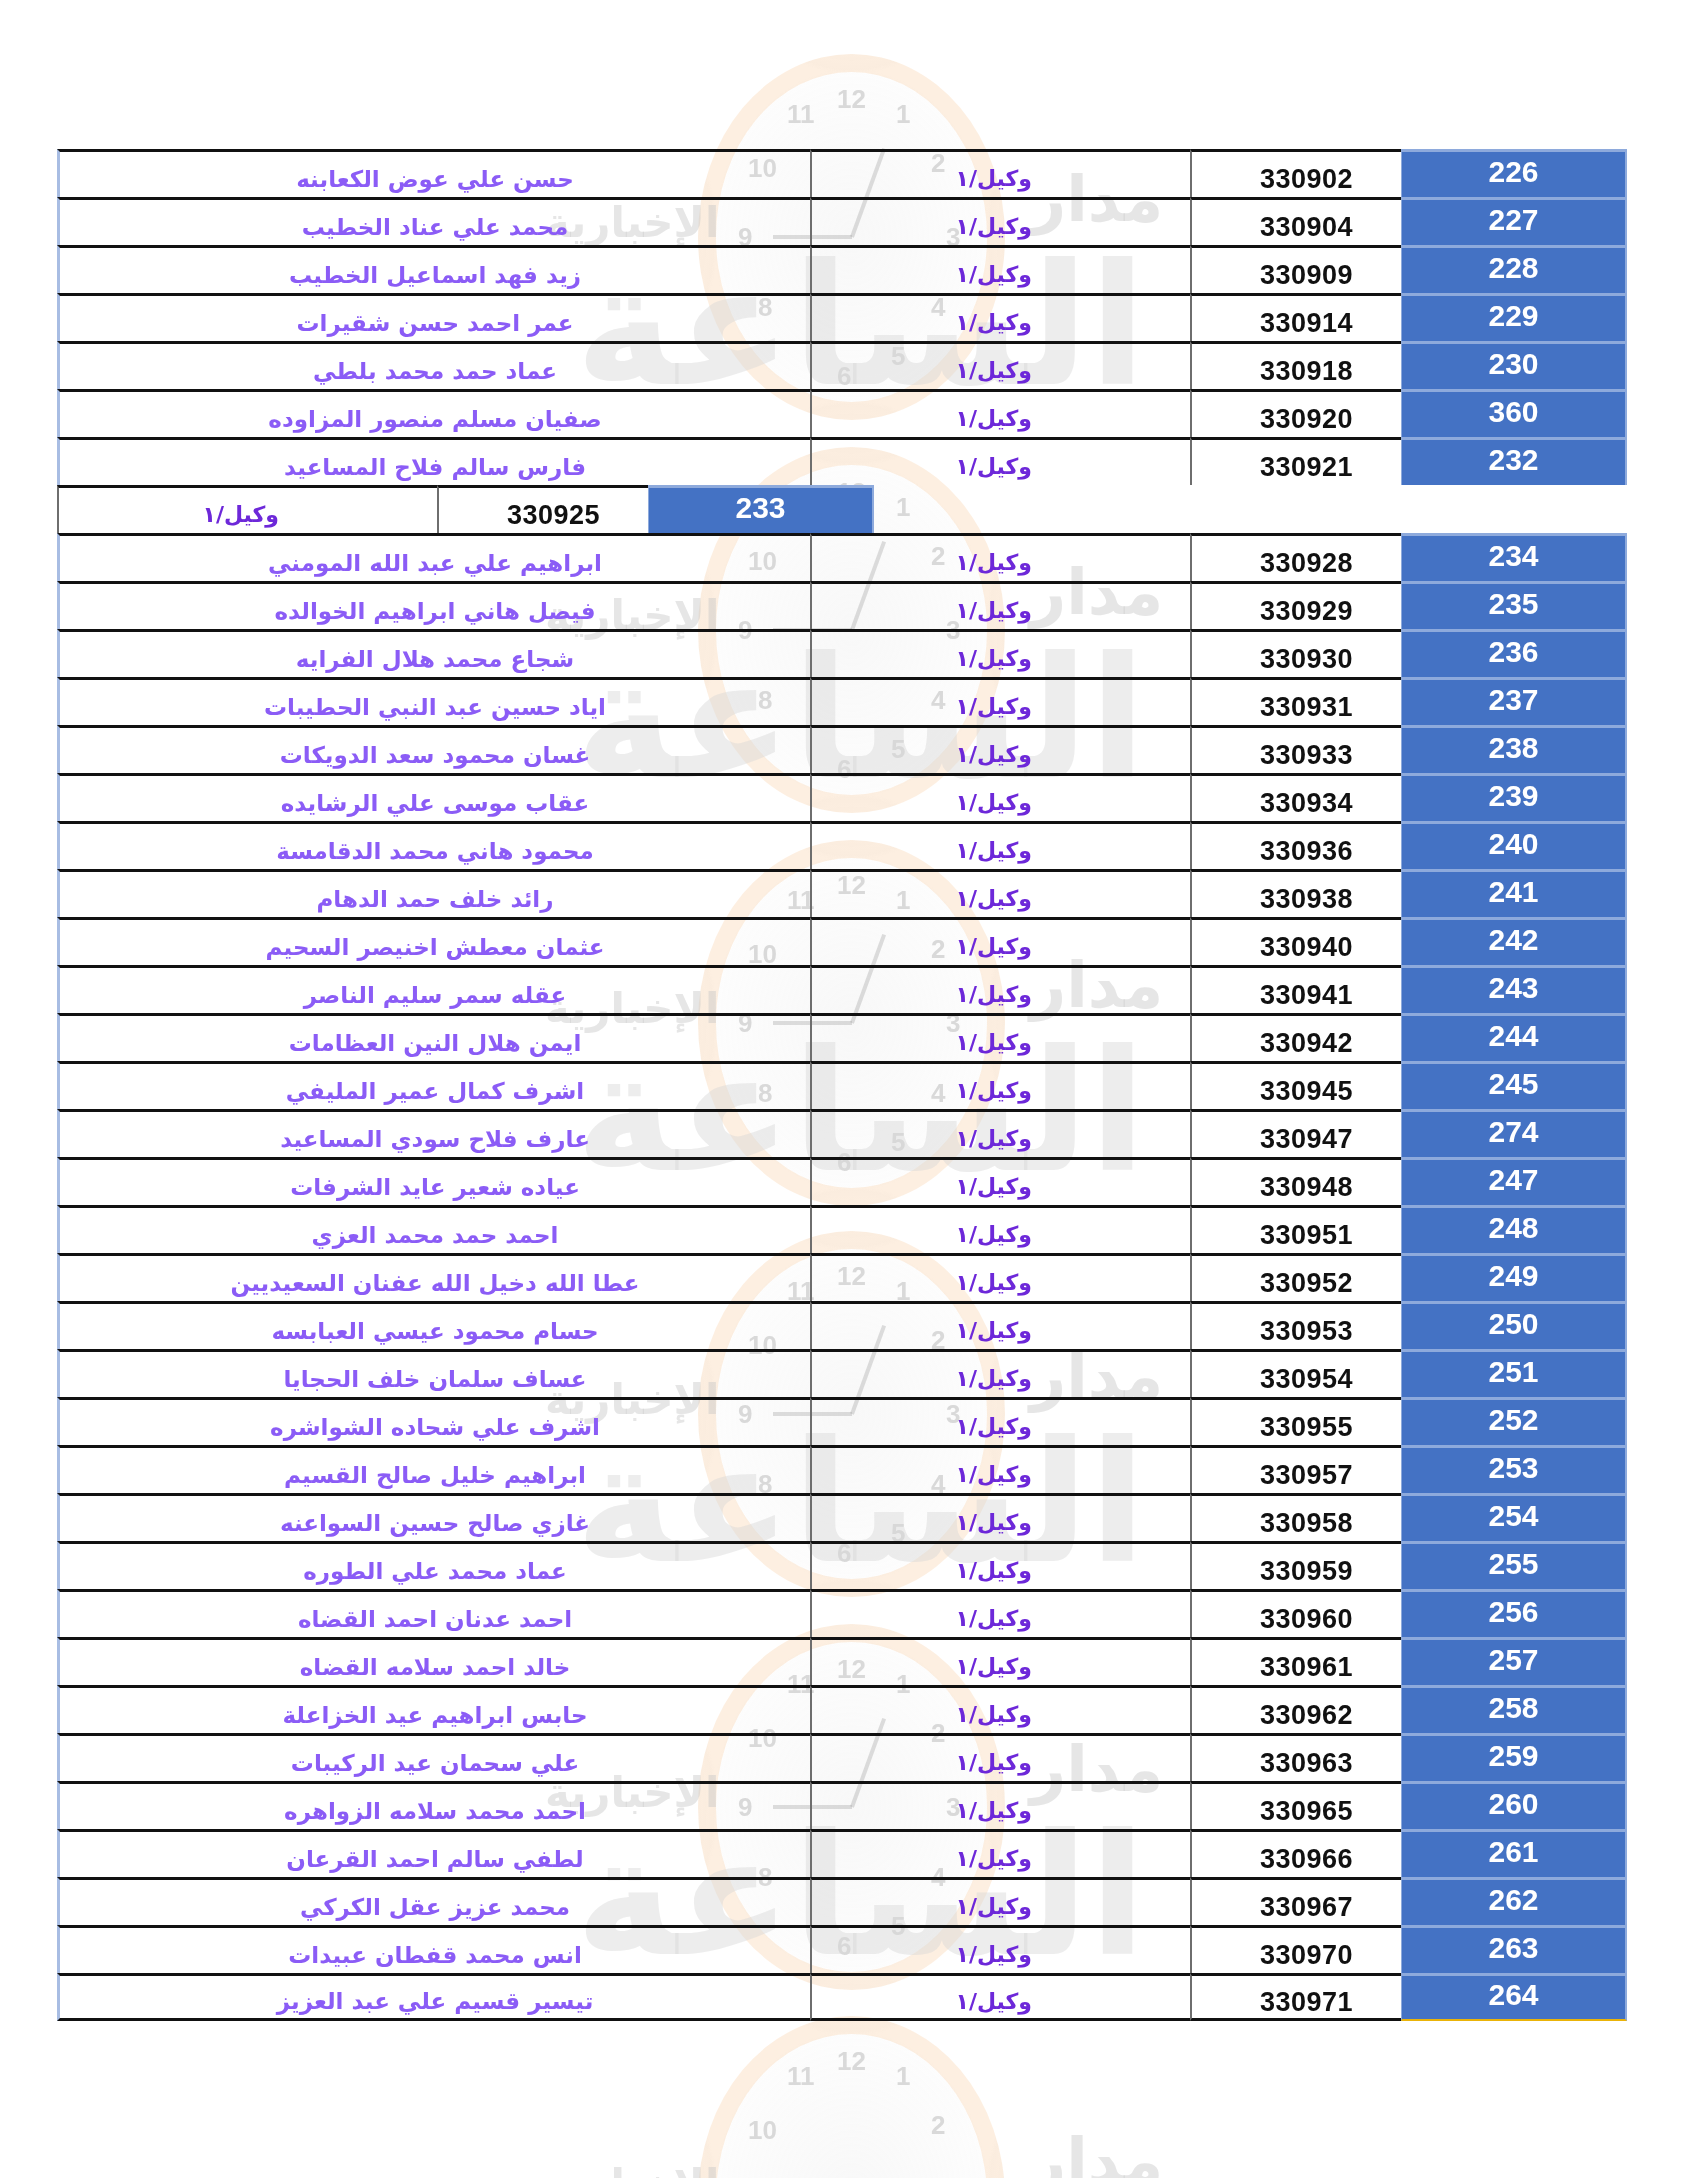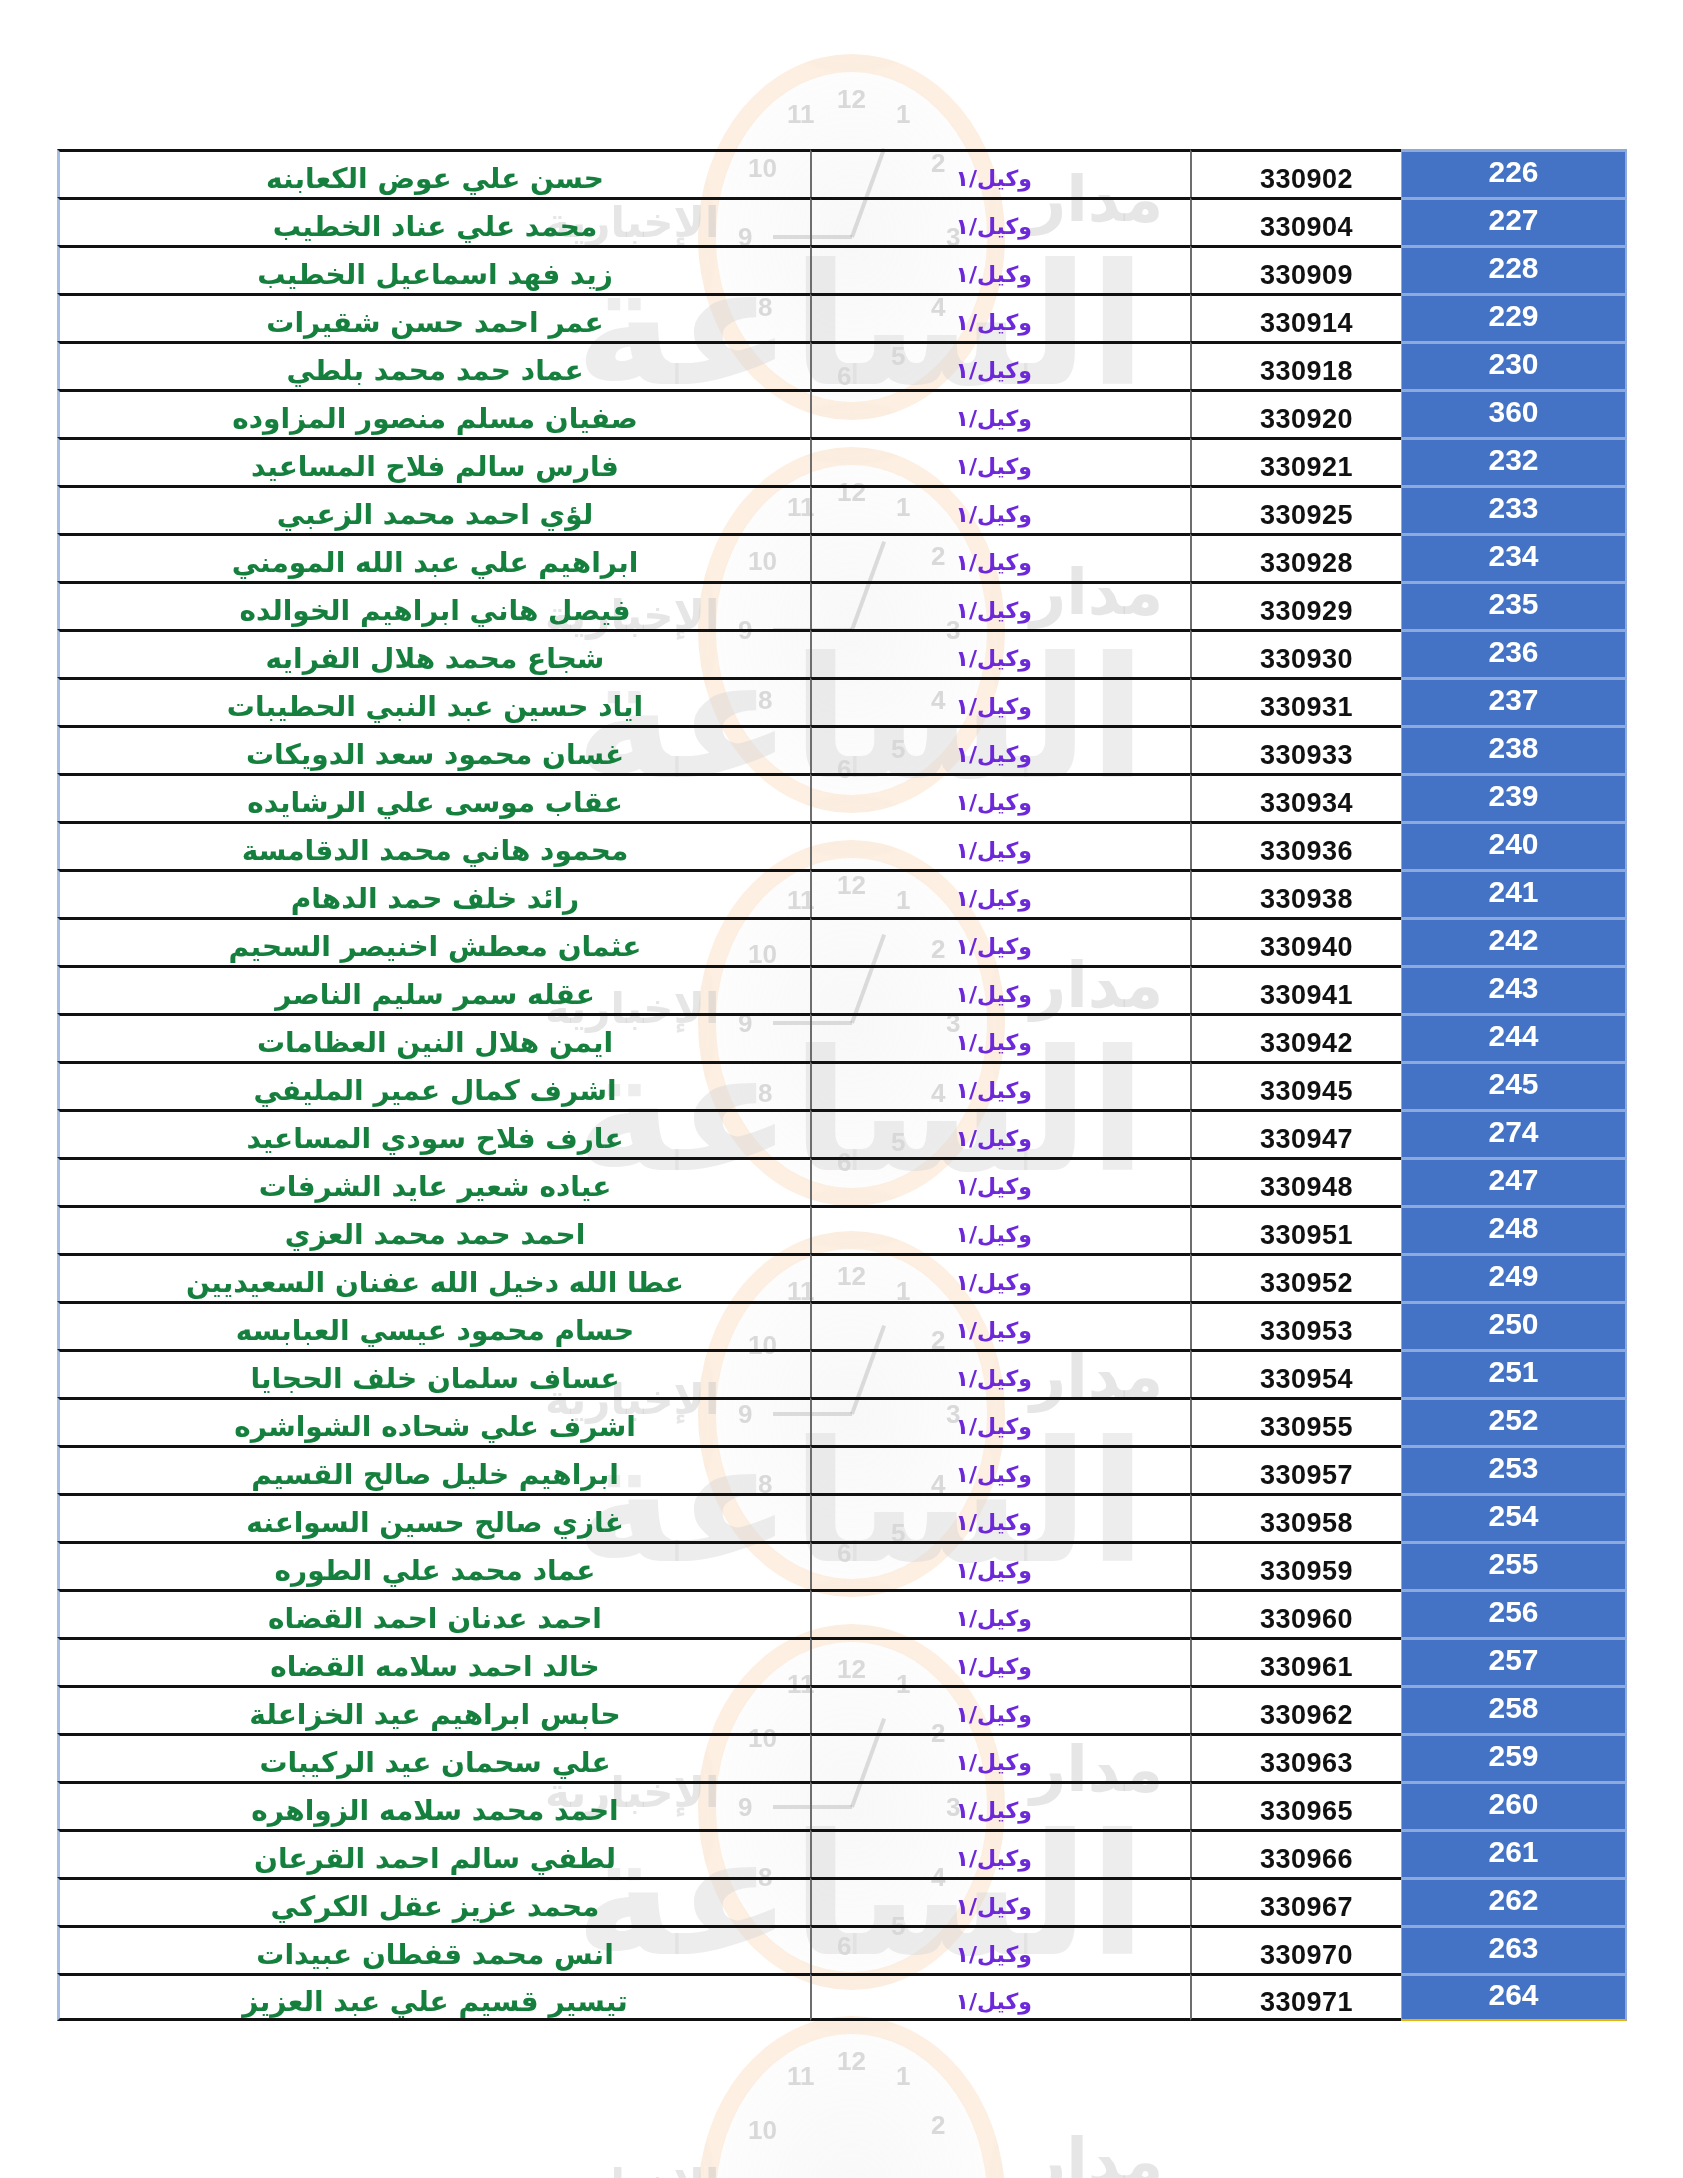--- a/index.html
+++ b/index.html
@@ -24,21 +24,21 @@
     position: absolute; left: 57px; top: 149px; width: 1570px; z-index: 1;
   }
   .row { position: relative; height: 48px; display: flex; }
   .cell { position: relative; box-sizing: border-box; display: flex; align-items: center; }
   .c-name { width: 753px; border-left: 3px solid #a8bde3; border-top: 3px solid #111; justify-content: center; }
   .c-rank { width: 380px; border-left: 2px solid #6e6e6e; border-top: 3px solid #111; justify-content: flex-end; padding-right: 158px; }
   .c-id { width: 211px; border-left: 2px solid #6e6e6e; border-top: 3px solid #111; justify-content: center; }
   .c-num { width: 226px; background: #4472c4; border-top: 3px solid #8eaadc; border-left: 1px solid #8eaadc; border-right: 2px solid #8eaadc; justify-content: center; }
   .row:last-child .c-name, .row:last-child .c-rank, .row:last-child .c-id { border-bottom: 3px solid #111; }
   .row:last-child .c-num { border-bottom: 2px solid #eab308; }
-  .txt-name { direction: rtl; font-size: 28px; font-weight: bold; color: #15803d; padding-top: 8px; font-family: "DejaVu Sans", sans-serif; }
+  .txt-name { direction: rtl; font-size: 23px; font-weight: bold; color: #8b5cf6; padding-top: 8px; font-family: "DejaVu Sans", sans-serif; }
   .txt-rank { direction: rtl; font-size: 22px; font-weight: bold; color: #6d28d9; padding-top: 8px; font-family: "DejaVu Sans", sans-serif; }
   .txt-id { font-size: 27px; font-weight: bold; color: #111; padding-top: 10px; padding-left: 20px; letter-spacing: 0.5px; }
   .txt-num { font-size: 30px; font-weight: bold; color: #ffffff; padding-bottom: 6px; }
 </style>
 </head>
 <body>
 
 <div class="watermarks">
   <div class="wm" style="top:54px">
     <div class="ring"></div>
@@ -247,23 +247,20 @@
     </div>
     <div class="cell c-id">
       <span class="txt-id">330921</span>
     </div>
     <div class="cell c-num">
       <span class="txt-num">232</span>
     </div>
   </div>
 
   <div class="row">
-    <div class="cell c-name">
-      <span class="txt-name">لؤي احمد محمد الزعبي</span>
-    </div>
     <div class="cell c-rank">
       <span class="txt-rank">وكيل/١</span>
     </div>
     <div class="cell c-id">
       <span class="txt-id">330925</span>
     </div>
     <div class="cell c-num">
       <span class="txt-num">233</span>
     </div>
   </div>

